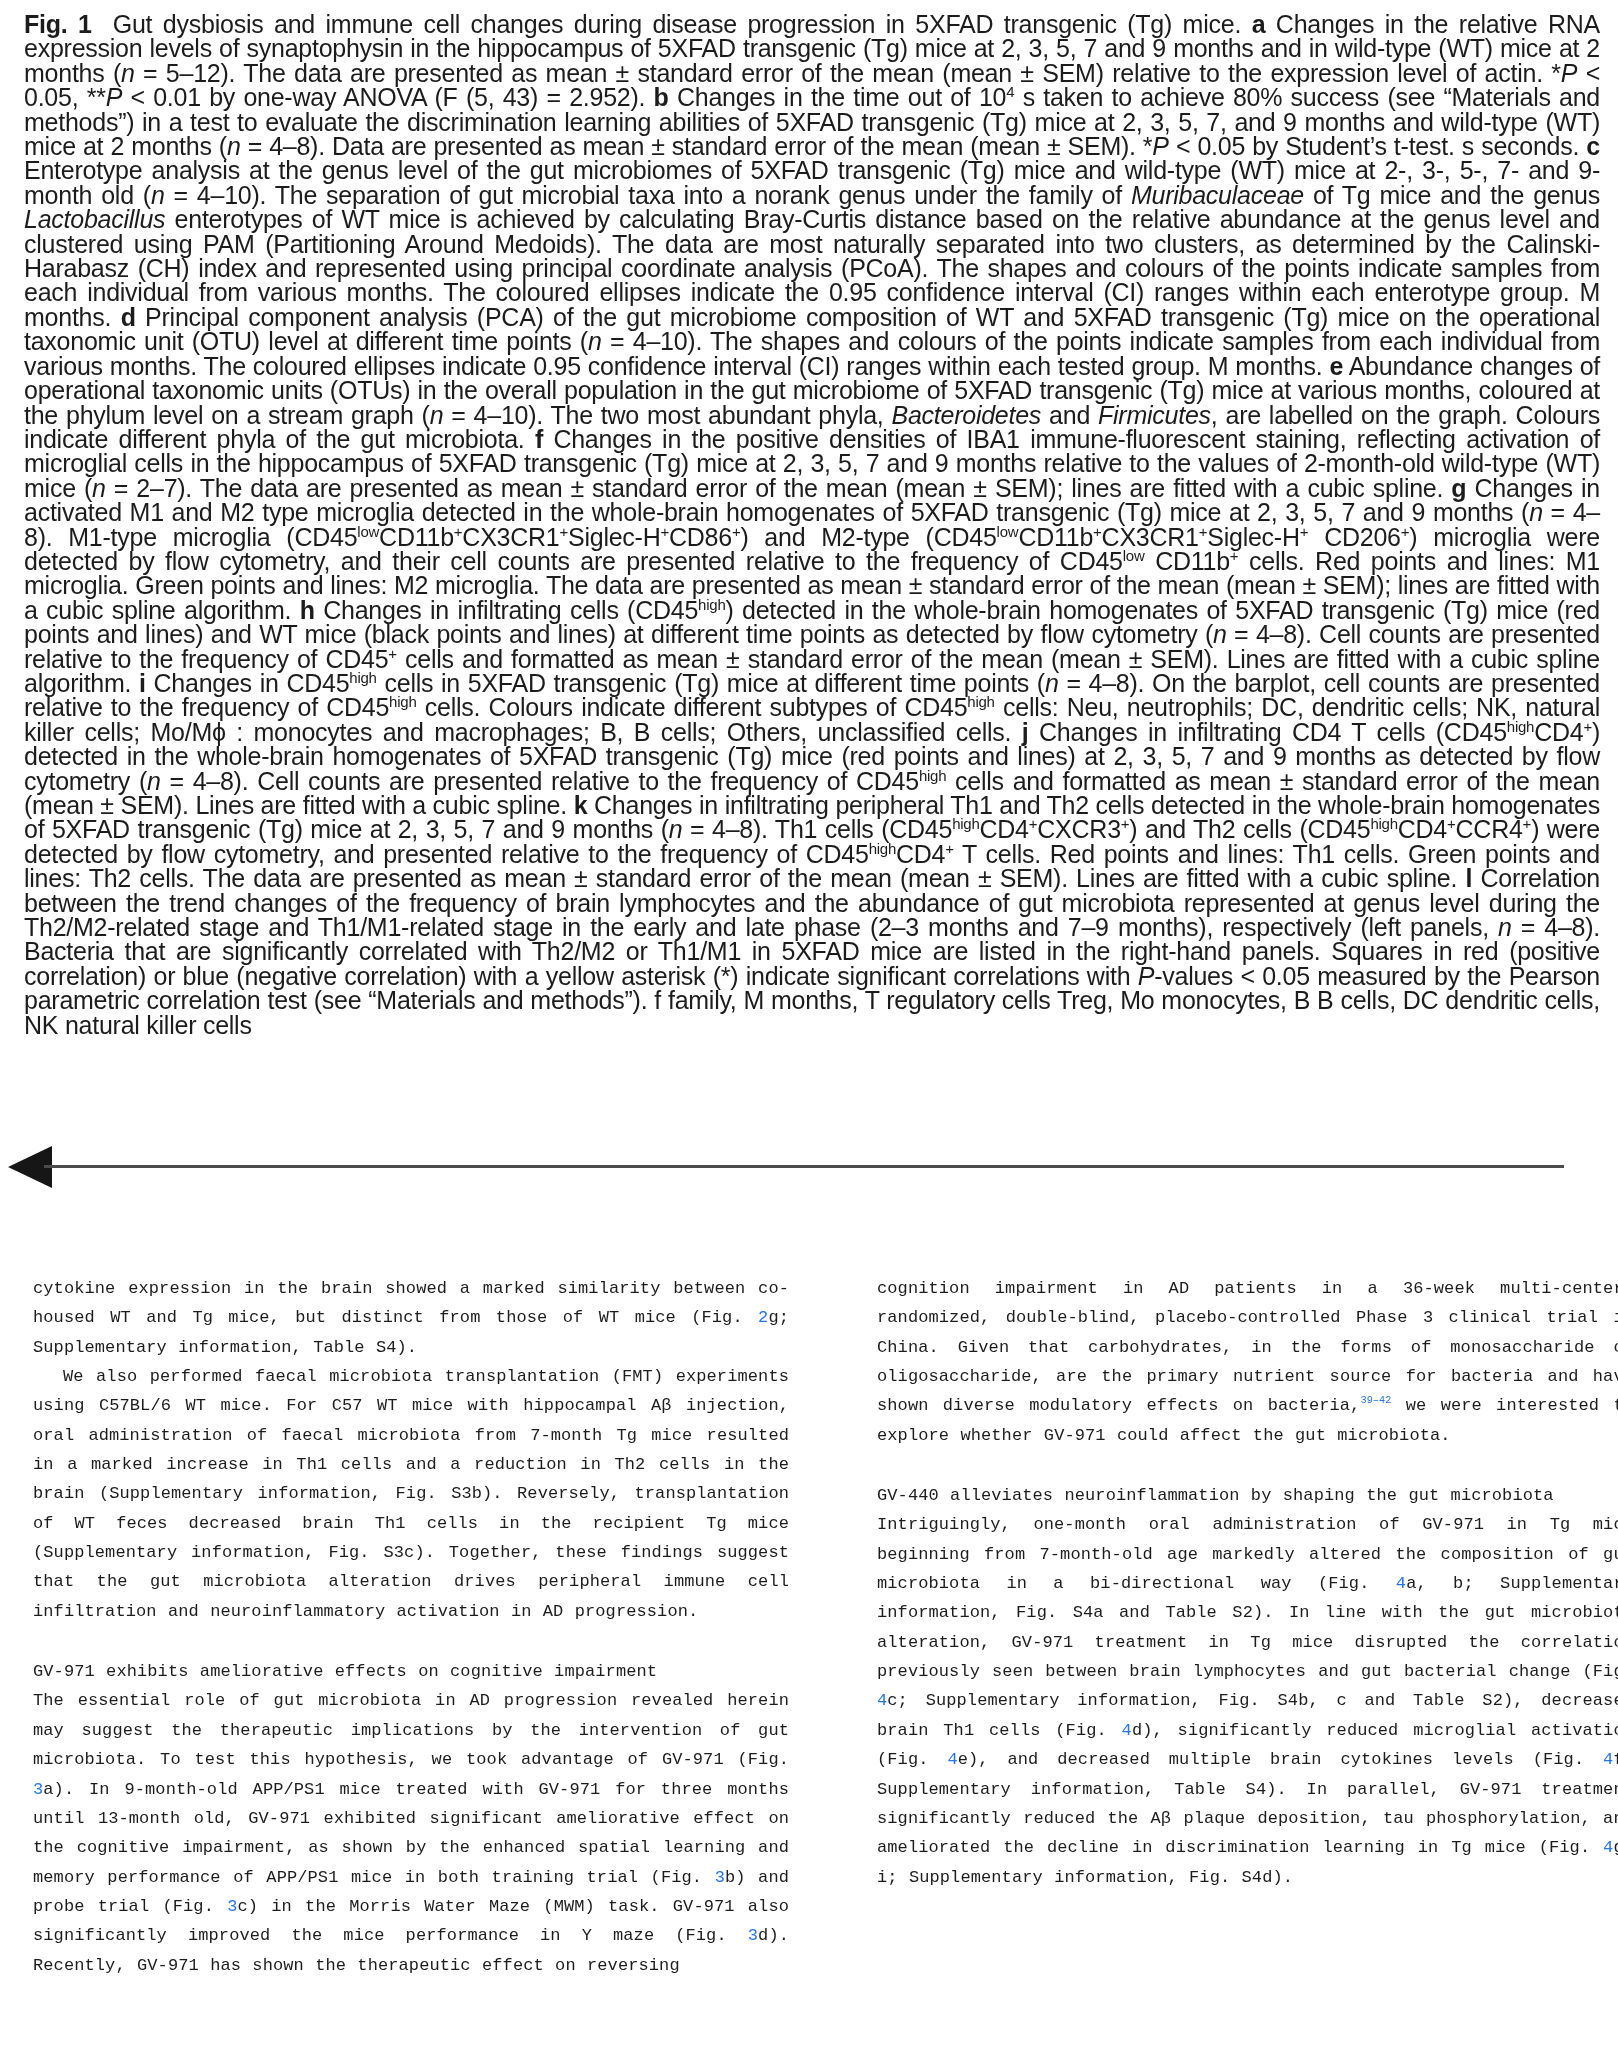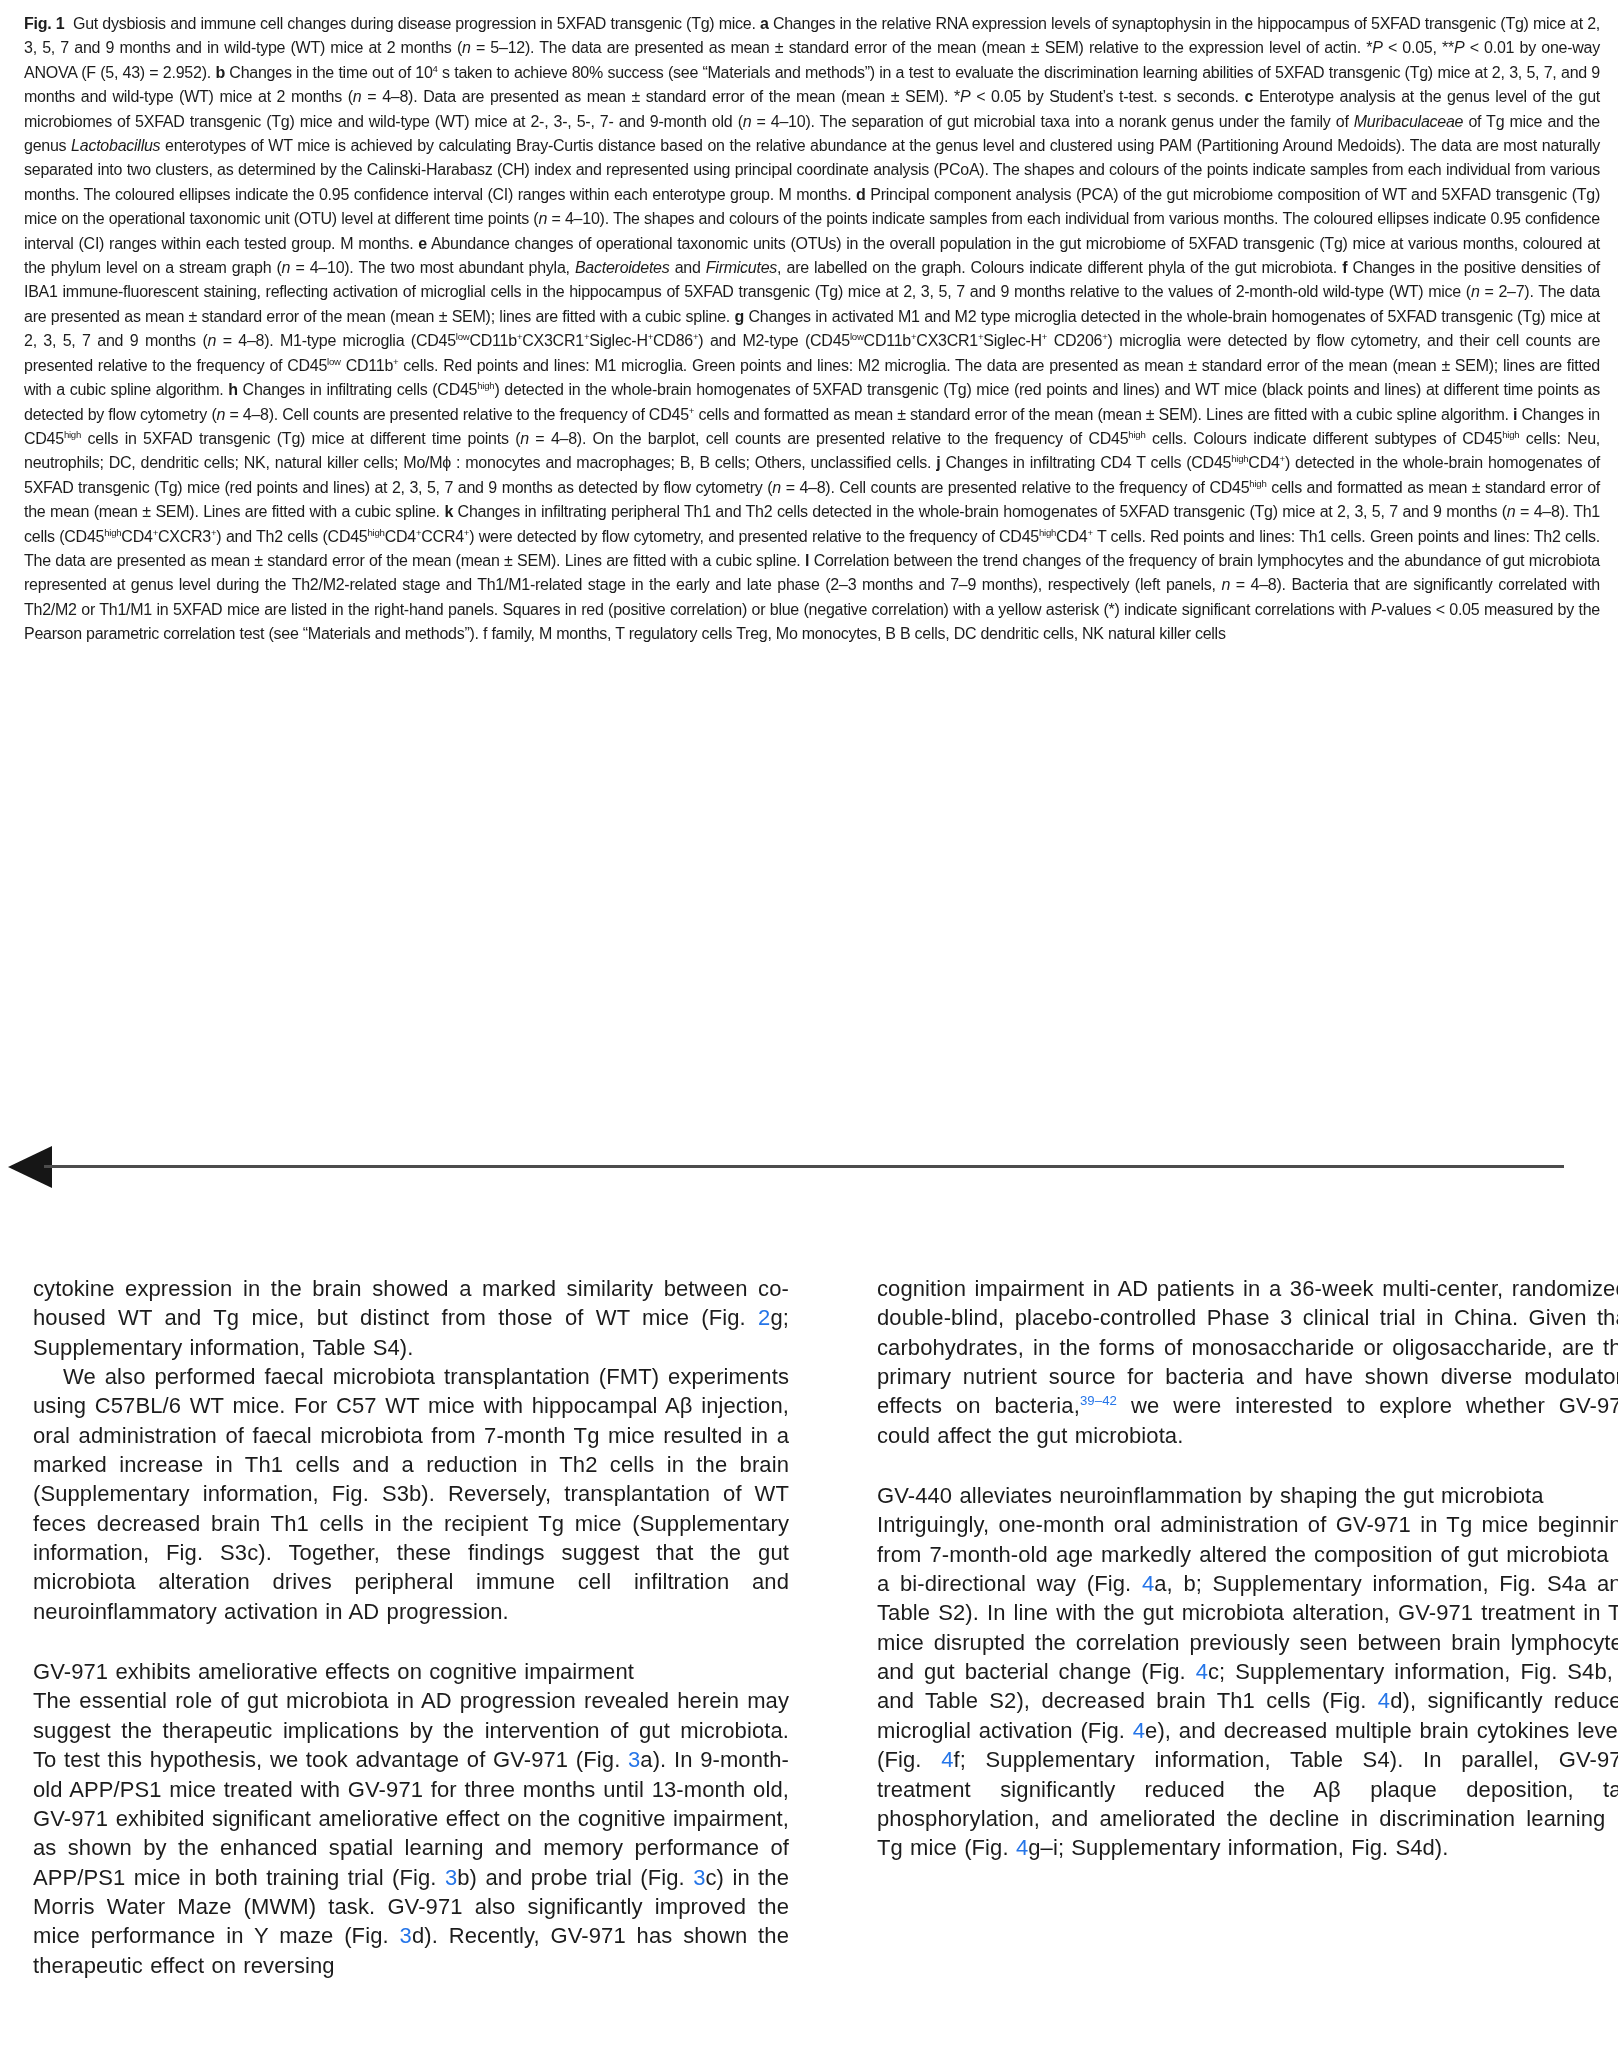--- a/index.html
+++ b/index.html
@@ -7,21 +7,21 @@
     width: 1618px; height: 2066px;
     background: #ffffff;
     position: relative;
     font-family: "Liberation Sans", sans-serif;
     color: #1c1c1c;
   }
   
   .caption {
     position: absolute;
     left: 24px; top: 12px; width: 1576px;
-    font-size: 16px;
+    font-size: 25px;
     line-height: 24.4px;
     text-align: justify;
     letter-spacing: -0.25px;
     color: #1c1c1c;
   }
   .caption b { font-weight: 700; }
   sup { font-size: 0.6em; vertical-align: super; line-height: 0; }
   
   .divider { position: absolute; left: 8px; top: 1146px; width: 1556px; height: 42px; }
   .divider .tri {
@@ -30,26 +30,27 @@
     border-bottom: 21px solid transparent;
     border-right: 44px solid #161616;
   }
   .divider .line {
     position: absolute; left: 36px; right: 0; top: 19px; height: 3px;
     background: #4c4c4c;
   }
   
   .col {
     position: absolute; top: 1274px;
-    font-size: 22px;
+    font-size: 17px;
     line-height: 29.35px;
     text-align: justify;
     letter-spacing: 0.1px;
     word-spacing: 1px;
     color: #1c1c1c;
+    font-family: Liberation Mono, monospace;
   }
   .col-left  { left: 33px;  width: 756px; }
   .col-right { left: 833px; width: 757px; margin-left: 44px; }
   .para { margin: 0; }
   .para.indent { text-indent: 30px; }
   .sect-heading { margin: 31px 0 0 0; text-align: left; }
   .link { color: #2575e8; }
 </style>
 </head>
 <body>

